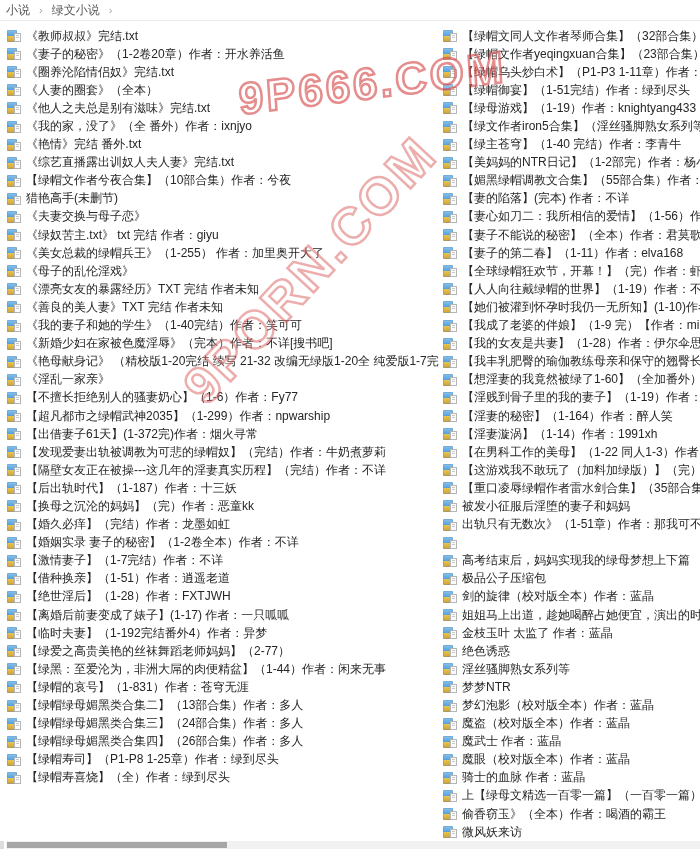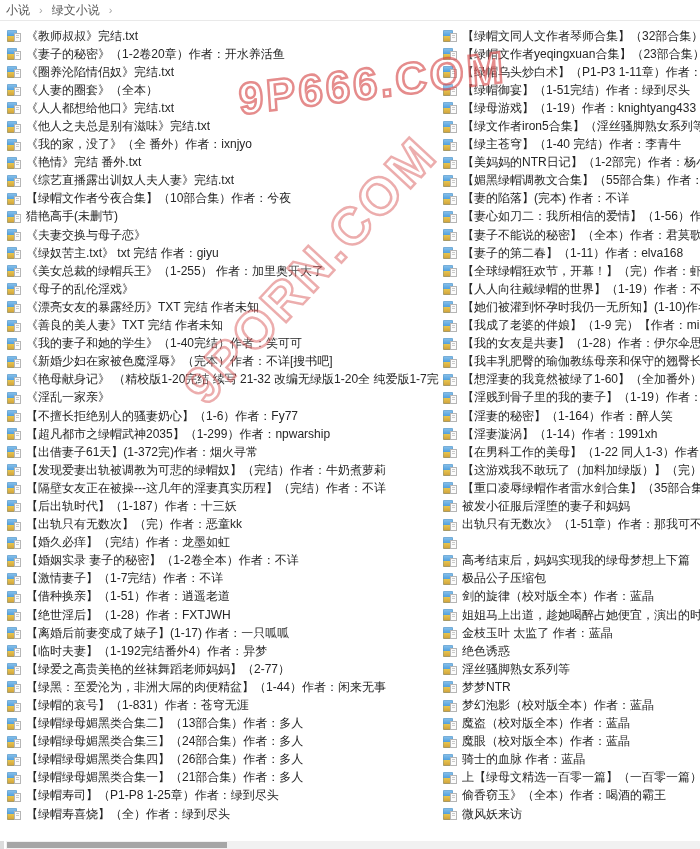--- a/index.html
+++ b/index.html
@@ -108,30 +108,20 @@
     <span class="row-label">《人妻的圈套》（全本）</span>
   </div>
       <div class="row">
     <span class="file-icon">
       <span class="pic"></span>
       <span class="page">
             <i></i>
             <i></i>
           </span>
     </span>
-    <span class="row-label">《人人都想给他口》完结.txt</span>
-  </div>
-      <div class="row">
-    <span class="file-icon">
-      <span class="pic"></span>
-      <span class="page">
-            <i></i>
-            <i></i>
-          </span>
-    </span>
     <span class="row-label">《他人之夫总是别有滋味》完结.txt</span>
   </div>
       <div class="row">
     <span class="file-icon">
       <span class="pic"></span>
       <span class="page">
             <i></i>
             <i></i>
           </span>
     </span>
@@ -338,21 +328,21 @@
     <span class="row-label">【后出轨时代】（1-187）作者：十三妖</span>
   </div>
       <div class="row">
     <span class="file-icon">
       <span class="pic"></span>
       <span class="page">
             <i></i>
             <i></i>
           </span>
     </span>
-    <span class="row-label">【出轨只有无数次】（完）作者：恶童kk</span>
+    <span class="row-label">【换母之沉沦的妈妈】（完）作者：恶童kk</span>
   </div>
       <div class="row">
     <span class="file-icon">
       <span class="pic"></span>
       <span class="page">
             <i></i>
             <i></i>
           </span>
     </span>
     <span class="row-label">【婚久必痒】（完结）作者：龙墨如虹</span>
@@ -469,30 +459,20 @@
   </div>
       <div class="row">
     <span class="file-icon">
       <span class="pic"></span>
       <span class="page">
             <i></i>
             <i></i>
           </span>
     </span>
     <span class="row-label">【绿帽绿母媚黑类合集四】（26部合集）作者：多人</span>
-  </div>
-      <div class="row">
-    <span class="file-icon">
-      <span class="pic"></span>
-      <span class="page">
-            <i></i>
-            <i></i>
-          </span>
-    </span>
-    <span class="row-label">【绿帽绿母媚黑类合集一】（21部合集）作者：多人</span>
   </div>
       <div class="row">
     <span class="file-icon">
       <span class="pic"></span>
       <span class="page">
             <i></i>
             <i></i>
           </span>
     </span>
     <span class="row-label">【绿帽寿司】（P1-P8 1-25章）作者：绿到尽头</span>
@@ -890,20 +870,30 @@
   </div>
       <div class="row">
     <span class="file-icon">
       <span class="pic"></span>
       <span class="page">
             <i></i>
             <i></i>
           </span>
     </span>
     <span class="row-label">魔盗（校对版全本）作者：蓝晶</span>
+  </div>
+      <div class="row">
+    <span class="file-icon">
+      <span class="pic"></span>
+      <span class="page">
+            <i></i>
+            <i></i>
+          </span>
+    </span>
+    <span class="row-label">魔武士 作者：蓝晶</span>
   </div>
       <div class="row">
     <span class="file-icon">
       <span class="pic"></span>
       <span class="page">
             <i></i>
             <i></i>
           </span>
     </span>
     <span class="row-label">魔眼（校对版全本）作者：蓝晶</span>

